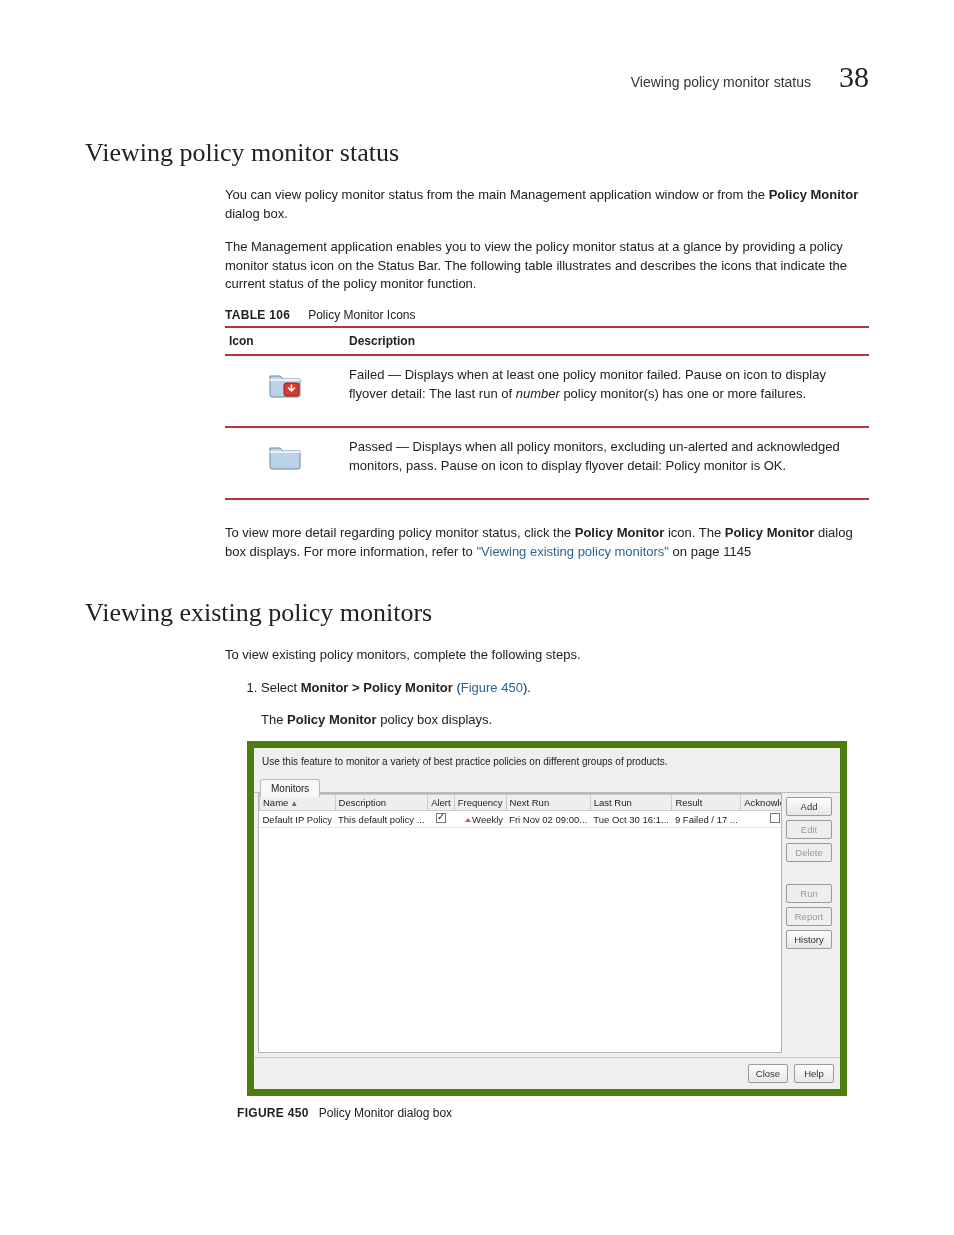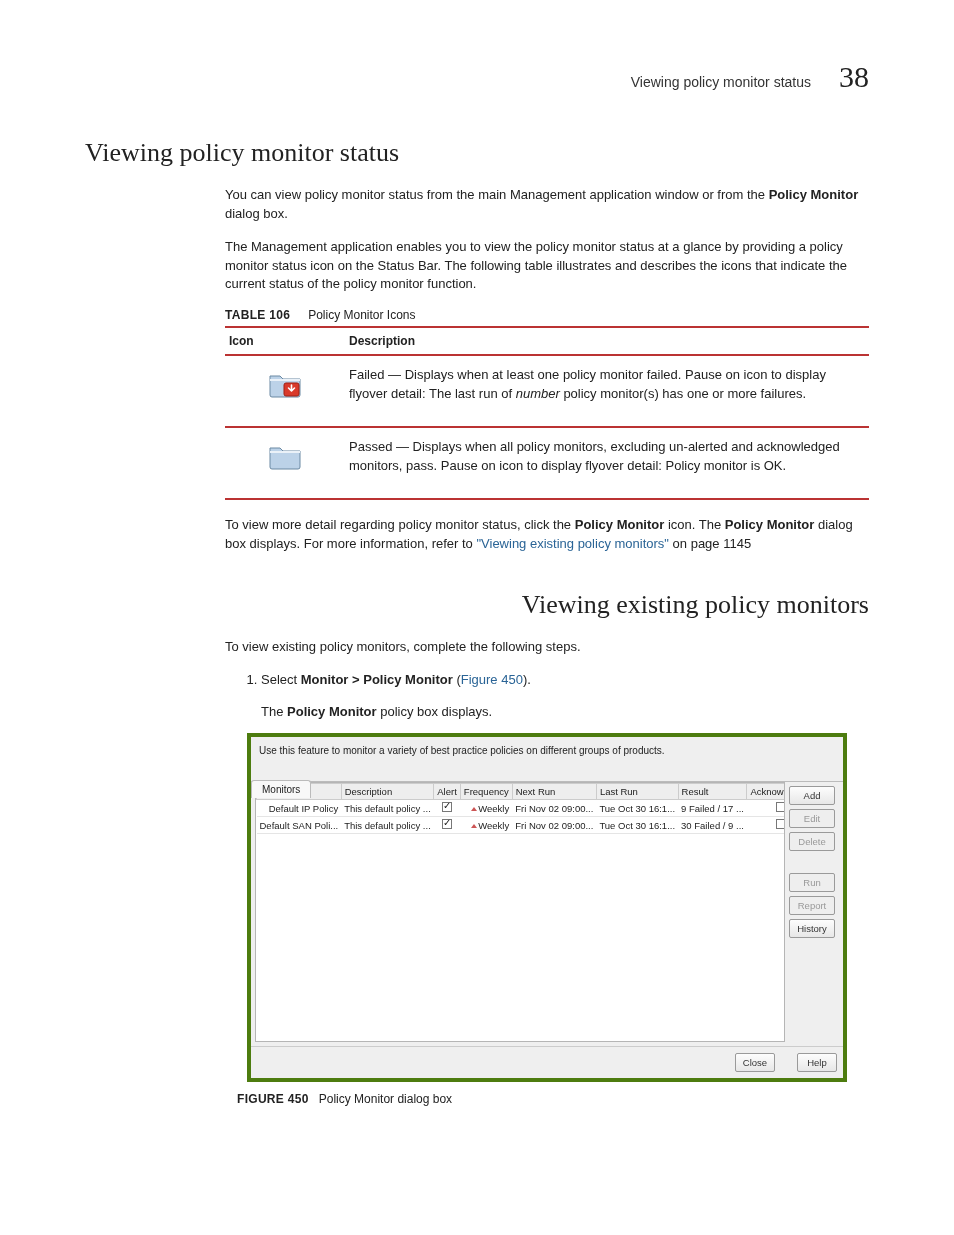--- a/index.html
+++ b/index.html
@@ -18,35 +18,35 @@
   table.icons thead th { text-align: left; font-weight: 700; font-size: 12px; padding: 6px 4px; border-top: 2px solid #b33; border-bottom: 2px solid #b33; }
   table.icons thead th:first-child { width: 120px; }
   table.icons tbody td { padding: 10px 4px 22px 4px; border-bottom: 2px solid #b33; vertical-align: top; line-height: 1.45; }
   table.icons tbody td.iconcell { text-align: center; padding-top: 14px; }
   .folder { display: inline-block; position: relative; }
   .folder svg { display: block; }
   a.link { color: #2a6496; text-decoration: none; }
   ol.steps { margin: 0 0 12px 0; padding-left: 36px; font-size: 13px; }
   ol.steps li { margin-bottom: 7px; line-height: 1.5; }
   .substep { margin: 8px 0 10px 36px; font-size: 13px; line-height: 1.5; }
-  .screenshot { margin: 12px auto 10px auto; width: 600px; border: 4px solid #4d7c0f; background: #efefef; font-family: Tahoma, Arial, sans-serif; }
+  .screenshot { margin: 12px auto 10px auto; width: 600px; border: 7px solid #4d7c0f; background: #efefef; font-family: Tahoma, Arial, sans-serif; }
   .sc-desc { font-size: 10px; padding: 8px 8px 6px 8px; background: #efefef; }
-  .sc-tab { font-size: 10px; padding: 3px 10px; background: #f8f8f8; border: 1px solid #bbb; border-bottom: none; display: inline-block; margin-left: 0; border-radius: 3px 3px 0 0; position: relative; top: 17px; }
+  .sc-tab { font-size: 10px; padding: 3px 10px; background: #f8f8f8; border: 1px solid #bbb; border-bottom: none; display: inline-block; margin-left: 6px; border-radius: 3px 3px 0 0; position: relative; top: 5px; }
   .sc-body { display: flex; background: #efefef; border-top: 1px solid #bbb; padding: 0 4px 4px 0; }
   .sc-table-wrap { flex: 1; background: #fff; border: 1px solid #b5b5b5; margin: 0 4px 0 4px; height: 260px; overflow: hidden; }
   table.grid { width: 100%; border-collapse: collapse; font-size: 9.5px; }
   table.grid th { background: #eee; border: 1px solid #ccc; text-align: left; padding: 2px 3px; font-weight: 400; }
   table.grid td { border-bottom: 1px solid #e5e5e5; padding: 2px 3px; white-space: nowrap; overflow: hidden; text-align: right; }
   table.grid td.center { text-align: center; }
   .chk { display: inline-block; width: 10px; height: 10px; border: 1px solid #777; background: #fff; position: relative; }
   .chk.on::after { content: "✓"; position: absolute; top: -3px; left: 0; font-size: 10px; }
   .sc-side { width: 50px; padding: 4px 4px 0 0; display: flex; flex-direction: column; gap: 4px; }
   .sc-btn { font-size: 9.5px; border: 1px solid #9a9a9a; background: linear-gradient(#fdfdfd,#e7e7e7); padding: 3px 0; text-align: center; border-radius: 2px; color: #333; }
   .sc-btn.disabled { color: #999; background: #eee; }
-  .sc-footer { display: flex; justify-content: flex-end; gap: 22px; padding: 6px; background: #efefef; border-top: 1px solid #ccc; }
+  .sc-footer { display: flex; justify-content: flex-end; gap: 6px; padding: 6px; background: #efefef; border-top: 1px solid #ccc; }
   .sc-footer .sc-btn { width: 40px; }
   .fig-caption { font-size: 12px; margin: 6px 0 0 0; }
   .fig-caption .lbl { font-weight: 700; letter-spacing: .3px; margin-right: 10px; }
   .sort-ico { font-size: 8px; color: #666; margin-left: 2px; }
   .tri { display: inline-block; width: 0; height: 0; border-left: 3px solid transparent; border-right: 3px solid transparent; border-bottom: 4px solid #c55; margin-right: 1px; vertical-align: 1px;}
 </style>
 </head>
 <body>
 
 <div class="page">
@@ -100,26 +100,26 @@
               </svg>
             </span>
           </td>
           <td>
             <span>Passed — Displays when all </span><span>policy monitors, excluding un-alerted and acknowledged monitors, pass. </span><span>Pause on icon to display flyover detail: Policy monitor is OK.</span>
           </td>
         </tr>
       </tbody>
     </table>
 
-    <p class="body" style="margin-top:16px;">
+    <p class="body" style="margin-top:24px;">
       <span>To view more detail regarding policy monitor status, click the </span><span class="bold">Policy Monitor</span><span> icon. The </span><span class="bold">Policy Monitor</span><span> dialog box displays. For more information, refer to </span><a href="#" class="link">"Viewing existing policy monitors"</a><span> on page 1145</span>
     </p>
   </div>
 
-  <h1 class="section" style="margin-top:36px;text-align:right;">Viewing existing policy monitors</h1>
+  <h1 class="section" style="margin-top:36px;">Viewing existing policy monitors</h1>
 
   <div class="indent">
     <p class="body">To view existing policy monitors, complete the following steps.</p>
 
     <ol class="steps">
       <li>
         <span>Select </span><span class="bold">Monitor &gt; Policy Monitor</span><span> (</span><a href="#" class="link">Figure 450</a><span>).</span>
       </li>
     </ol>
     <p class="substep">
@@ -150,30 +150,20 @@
                 <tr>
                   <td>Default IP Policy</td>
                   <td>This default policy ...</td>
                   <td class="center"><span class="chk on"></span></td>
                   <td><span class="tri"></span>Weekly</td>
                   <td>Fri Nov 02 09:00...</td>
                   <td>Tue Oct 30 16:1...</td>
                   <td>9 Failed / 17 ...</td>
                   <td class="center"><span class="chk "></span></td>
                 </tr>
-                <tr>
-                  <td>Default SAN Poli...</td>
-                  <td>This default policy ...</td>
-                  <td class="center"><span class="chk on"></span></td>
-                  <td><span class="tri"></span>Weekly</td>
-                  <td>Fri Nov 02 09:00...</td>
-                  <td>Tue Oct 30 16:1...</td>
-                  <td>30 Failed / 9 ...</td>
-                  <td class="center"><span class="chk "></span></td>
-                </tr>
               </tbody>
           </table>
         </div>
         <div class="sc-side" id="side-buttons">
             <div class="sc-btn">Add</div>
             <div class="sc-btn disabled">Edit</div>
             <div class="sc-btn disabled">Delete</div>
             <div style="height: 14px;"></div>
             <div class="sc-btn disabled">Run</div>
             <div class="sc-btn disabled">Report</div>

